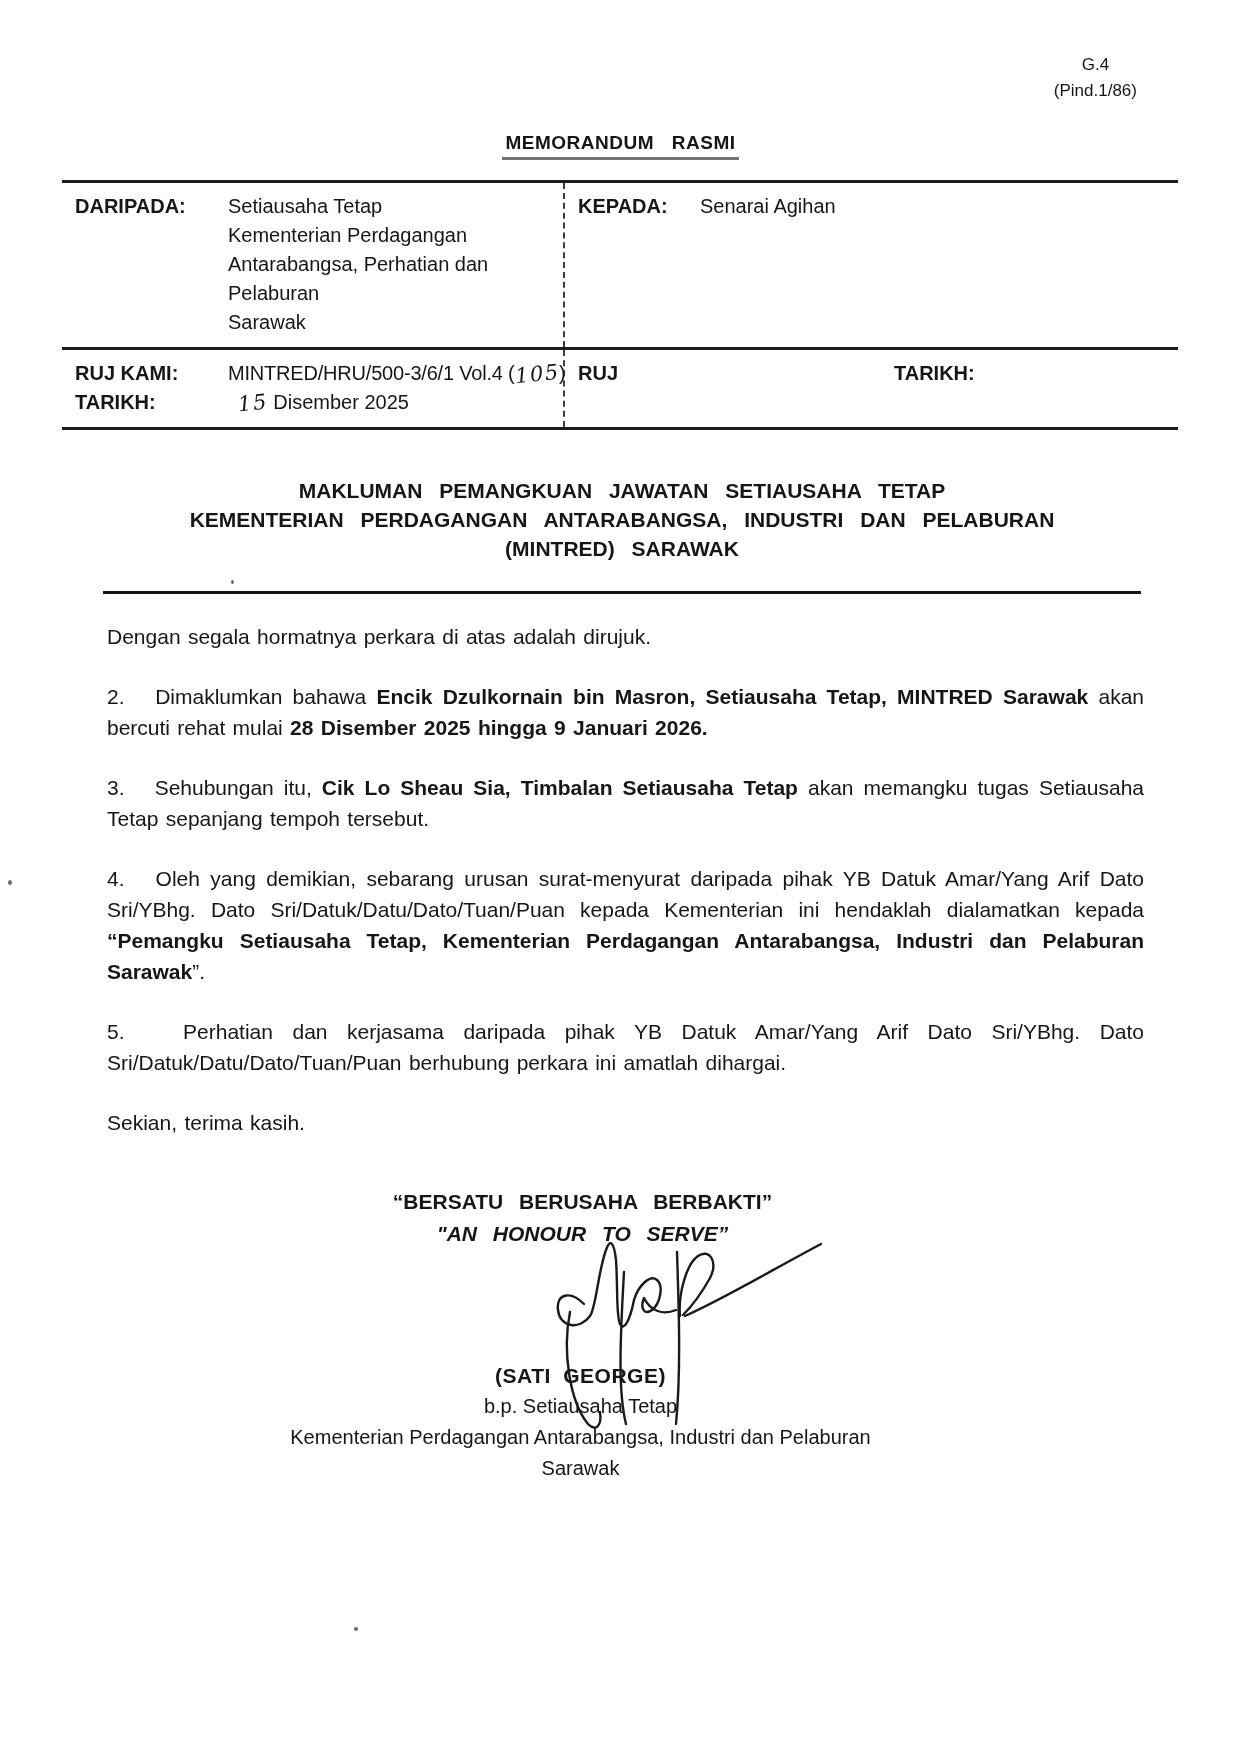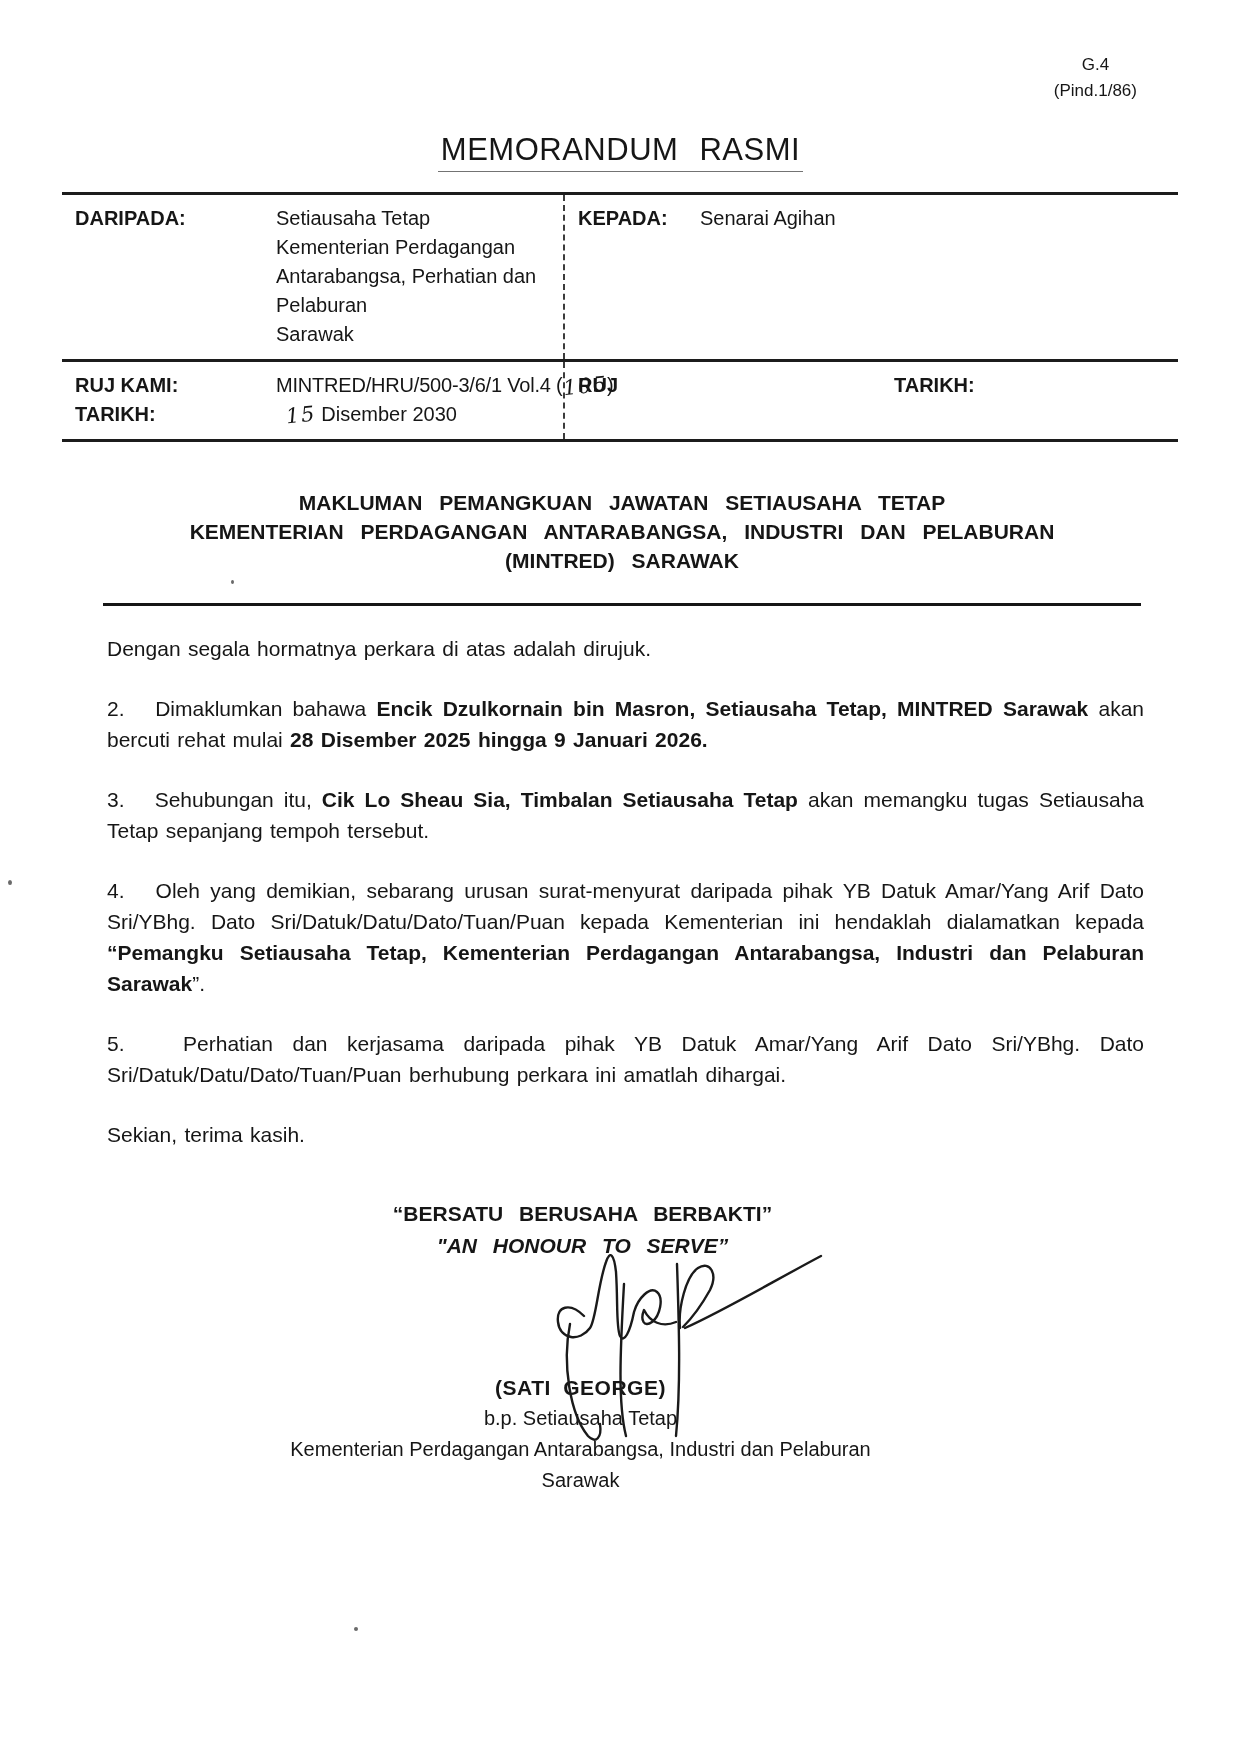--- a/index.html
+++ b/index.html
@@ -5,28 +5,28 @@
   html,body { margin:0; padding:0; background:#ffffff; }
   .page {
     position:relative; width:1241px; height:1755px; background:#fff;
     color:#161616; font-family:"Liberation Sans", sans-serif; overflow:hidden;
   }
   
   .corner { position:absolute; top:52px; right:104px; text-align:center;
             font-size:17px; line-height:26px; }
   
   .title-wrap { padding-top:132px; text-align:center; }
-  .title-text { display:inline-block; font-size:31px; font-weight:normal;
+  .title-text { display:inline-block; font-size:19px; font-weight:bold;
                 letter-spacing:.5px; word-spacing:12px;
-                border-bottom:1px solid #737373; padding:0 3px 3px; }
+                border-bottom:3px solid #737373; padding:0 3px 3px; }
   
   .memo-table { margin:20px 63px 0 62px; border-top:3px solid #1c1c1c; }
   .trow { display:grid; grid-template-columns:503px 1fr; border-bottom:3px solid #1c1c1c; }
   .cell { padding:9px 10px 10px 13px; font-size:20px; line-height:29px; }
-  .cell.left { border-right:2px dashed #3c3c3c;gap:48px; }
+  .cell.left { border-right:2px dashed #3c3c3c; }
   .r1 { min-height:118px; } .r2 { min-height:82px; } .r3 { min-height:74px; }
   .pair-a { display:grid; grid-template-columns:153px 1fr; }
   .pair-b { display:grid; grid-template-columns:122px 1fr; }
   .pair-c { display:grid; grid-template-columns:316px 1fr; }
   .lbl { font-weight:bold; }
   .nowrap { white-space:nowrap; letter-spacing:-.2px; }
   .hand { font-family:"DejaVu Serif", serif; font-style:italic; font-size:21px;
           display:inline-block; transform:rotate(-6deg) translateY(1px);
           letter-spacing:1.5px; }
   .ind { margin-left:10px; }
@@ -84,21 +84,21 @@
       </div>
     </div>
     <div class="trow r3">
       <div class="cell left pair-a">
         <div>
           <div class="lbl">RUJ KAMI:</div>
           <div class="lbl">TARIKH:</div>
         </div>
         <div>
           <div class="nowrap"><span>MINTRED/HRU/500-3/6/1 Vol.4 (</span><span class="hand">105</span><span>)</span></div>
-          <div class="ind"><span class="hand">15</span> <span>Disember 2030</span></div>
+          <div class="ind"><span class="hand">15</span> <span>Disember 2025</span></div>
         </div>
       </div>
       <div class="cell pair-c">
         <div>
           <div class="lbl">RUJ</div>
         </div>
         <div class="lbl">TARIKH:</div>
       </div>
     </div>
   </div>

